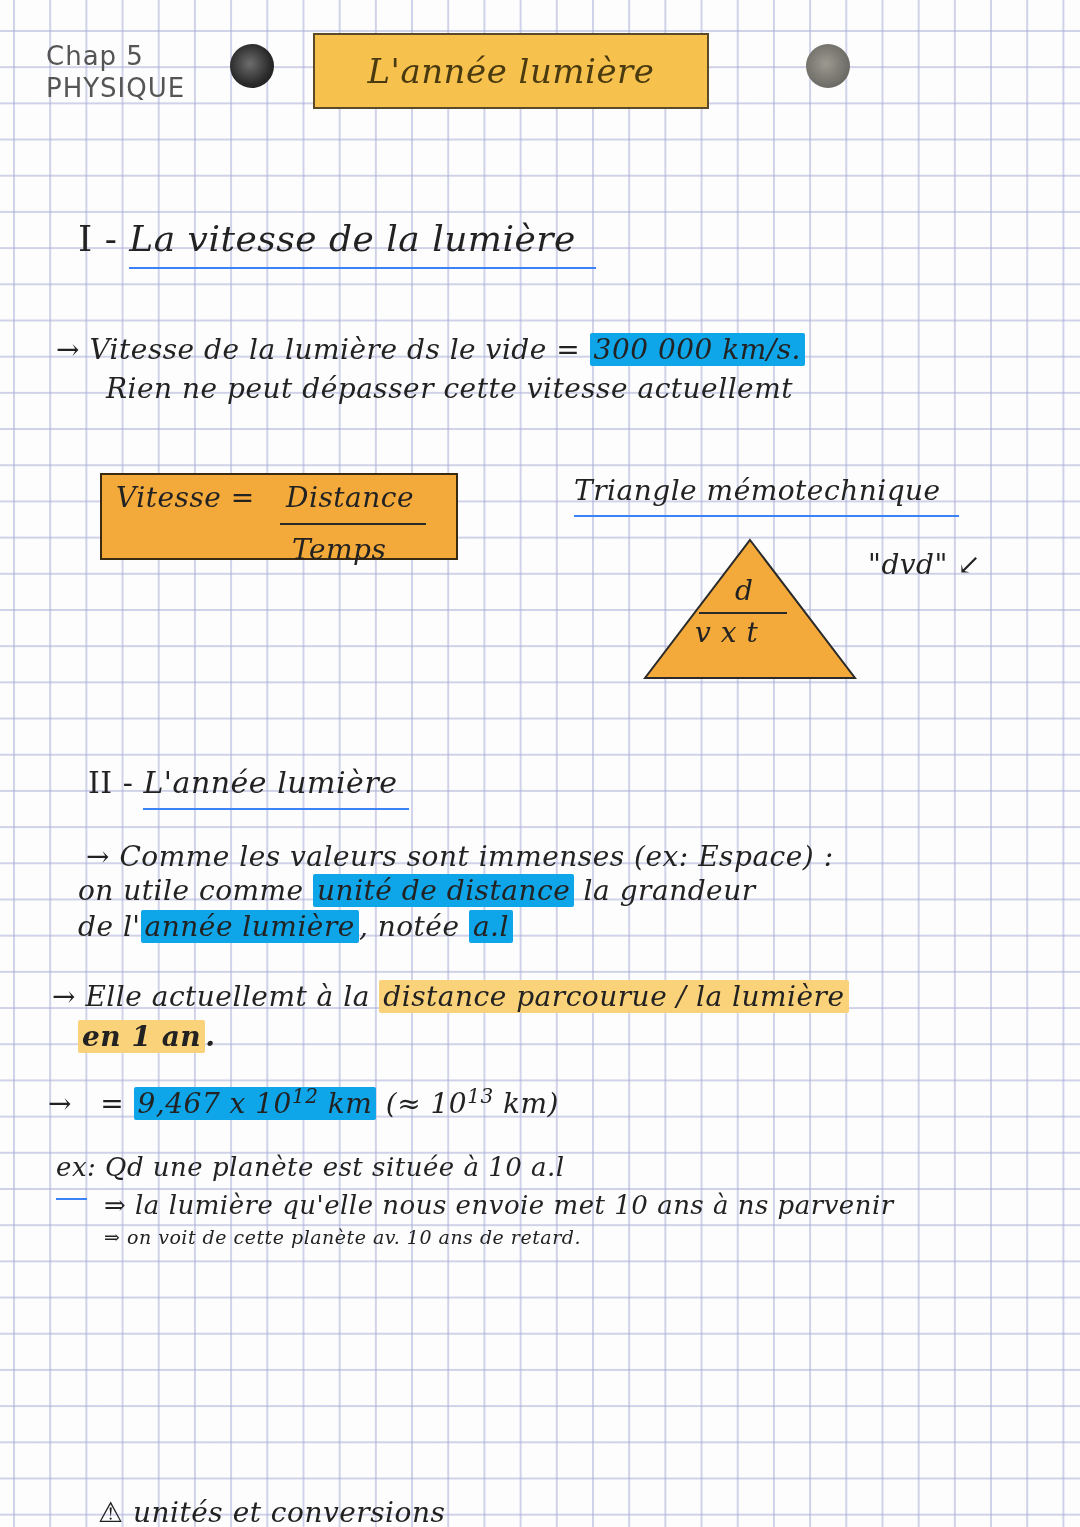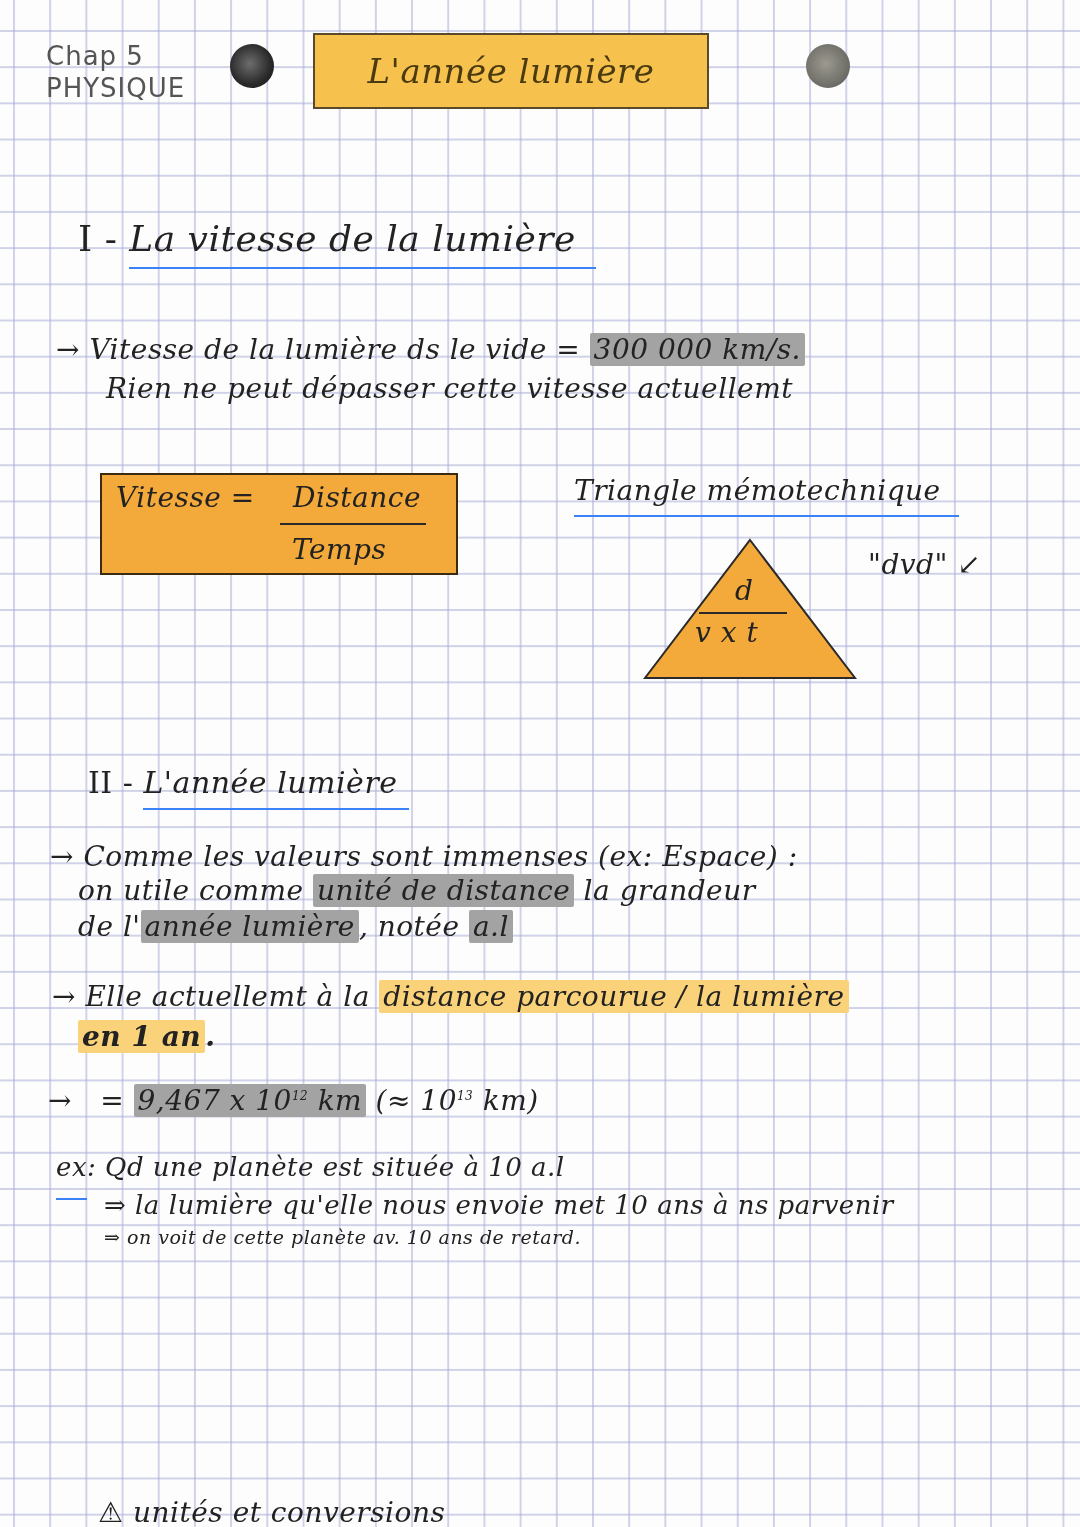--- a/index.html
+++ b/index.html
@@ -18,25 +18,25 @@
   .hand { font-family: "DejaVu Serif", serif; font-style: italic; font-size: 28px; color: #222; white-space: nowrap; letter-spacing: 0.5px; }
   .print { font-family: "DejaVu Sans", sans-serif; font-size: 26px; color: #555; letter-spacing: 1px; line-height: 32px; }
   .hole { width: 44px; height: 44px; border-radius: 50%;
           background: radial-gradient(circle at 45% 45%, #6d6d6d 0%, #2a2a2a 60%, #111 100%); }
   .hole.light { background: radial-gradient(circle at 45% 45%, #9c9a90 0%, #6b6a64 70%, #333 100%); }
   .title-box { background: #f7c14e; border: 2px solid #5a4a2a; box-sizing: border-box;
                display: flex; align-items: center; justify-content: center; }
   .title-box span { font-size: 34px; color: #4a3a10; }
   .heading { font-size: 36px; }
   .underline { border-bottom: 2px solid #3b82f6; padding-bottom: 8px; }
-  .hl-yellow { background: #a3a3a3; padding: 0 4px; border-radius: 2px; }
+  .hl-yellow { background: #0ea5e9; padding: 0 4px; border-radius: 2px; }
   .hl-orange { background: #fad27a; padding: 0 4px; border-radius: 2px; text-align: center; }
   .formula-box { background: #f4aa3a; border: 2px solid #3b2a12; box-sizing: border-box; }
   .frac-line { height: 2px; background: #2a2a2a; }
-  sup { font-size: 12px; }
+  sup { font-size: 20px; }
 </style>
 </head>
 <body>
 
 <div class="abs print" style="left:46px; top:40px;">
   <div>Chap 5</div>
   <div>PHYSIQUE</div>
 </div>
 <div class="abs hole" style="left:230px; top:44px;"></div>
 <div class="abs title-box" style="left:313px; top:33px; width:396px; height:76px;">
@@ -49,44 +49,44 @@
   <span class="underline" style="padding-right:20px;">La vitesse de la lumière</span>
 </div>
 
 <div class="abs hand" style="left:56px; top:333px;">
   <span style="font-style:normal;">→</span>
   <span>Vitesse de la lumière ds le vide =</span>
   <span class="hl-yellow">300 000 km/s.</span>
 </div>
 <div class="abs hand" style="left:106px; top:372px;">Rien ne peut dépasser cette vitesse actuellemt</div>
 
-<div class="abs formula-box" style="left:100px; top:473px; width:358px; height:102px;">
+<div class="abs formula-box" style="left:100px; top:473px; width:358px; height:87px;">
   <div class="abs hand" style="left:14px; top:6px;">Vitesse =</div>
-  <div class="abs hand" style="left:191px; top:6px;">Distance</div>
+  <div class="abs hand" style="left:184px; top:6px;">Distance</div>
   <div class="abs frac-line" style="left:178px; top:48px; width:146px;"></div>
   <div class="abs hand" style="left:190px; top:58px;">Temps</div>
 </div>
 
 <div class="abs hand underline" style="left:574px; top:474px; padding-right:18px;">Triangle mémotechnique</div>
 <div class="abs" style="left:643px; top:538px; width:214px; height:142px;">
   <svg width="214" height="142" viewBox="0 0 214 142">
     <polygon points="107,2 212,140 2,140" fill="#f4aa3a" stroke="#2a2a2a" stroke-width="2"></polygon>
   </svg>
   <div class="abs hand" style="left:92px; top:36px;">d</div>
   <div class="abs frac-line" style="left:56px; top:74px; width:88px;"></div>
   <div class="abs hand" style="left:52px; top:78px;">v x t</div>
 </div>
 <div class="abs hand" style="left:868px; top:548px;">"dvd" ↙</div>
 
 <div class="abs hand" style="left:88px; top:765px; font-size:30px;">
   <span style="font-style:normal;">II -</span>
   <span class="underline" style="padding-right:12px;">L'année lumière</span>
 </div>
 
-<div class="abs hand" style="left:50px; top:840px;">
+<div class="abs hand" style="left:50px; top:840px;padding-left:36px;">
   <span style="font-style:normal;">→</span>
   <span>Comme les valeurs sont immenses (ex: Espace) :</span>
 </div>
 <div class="abs hand" style="left:78px; top:874px;">
   <span>on utile comme</span>
   <span class="hl-yellow">unité de distance</span>
   <span>la grandeur</span>
 </div>
 <div class="abs hand" style="left:78px; top:910px;">
   <span>de l'</span><span class="hl-yellow">année lumière</span><span>, notée</span>

